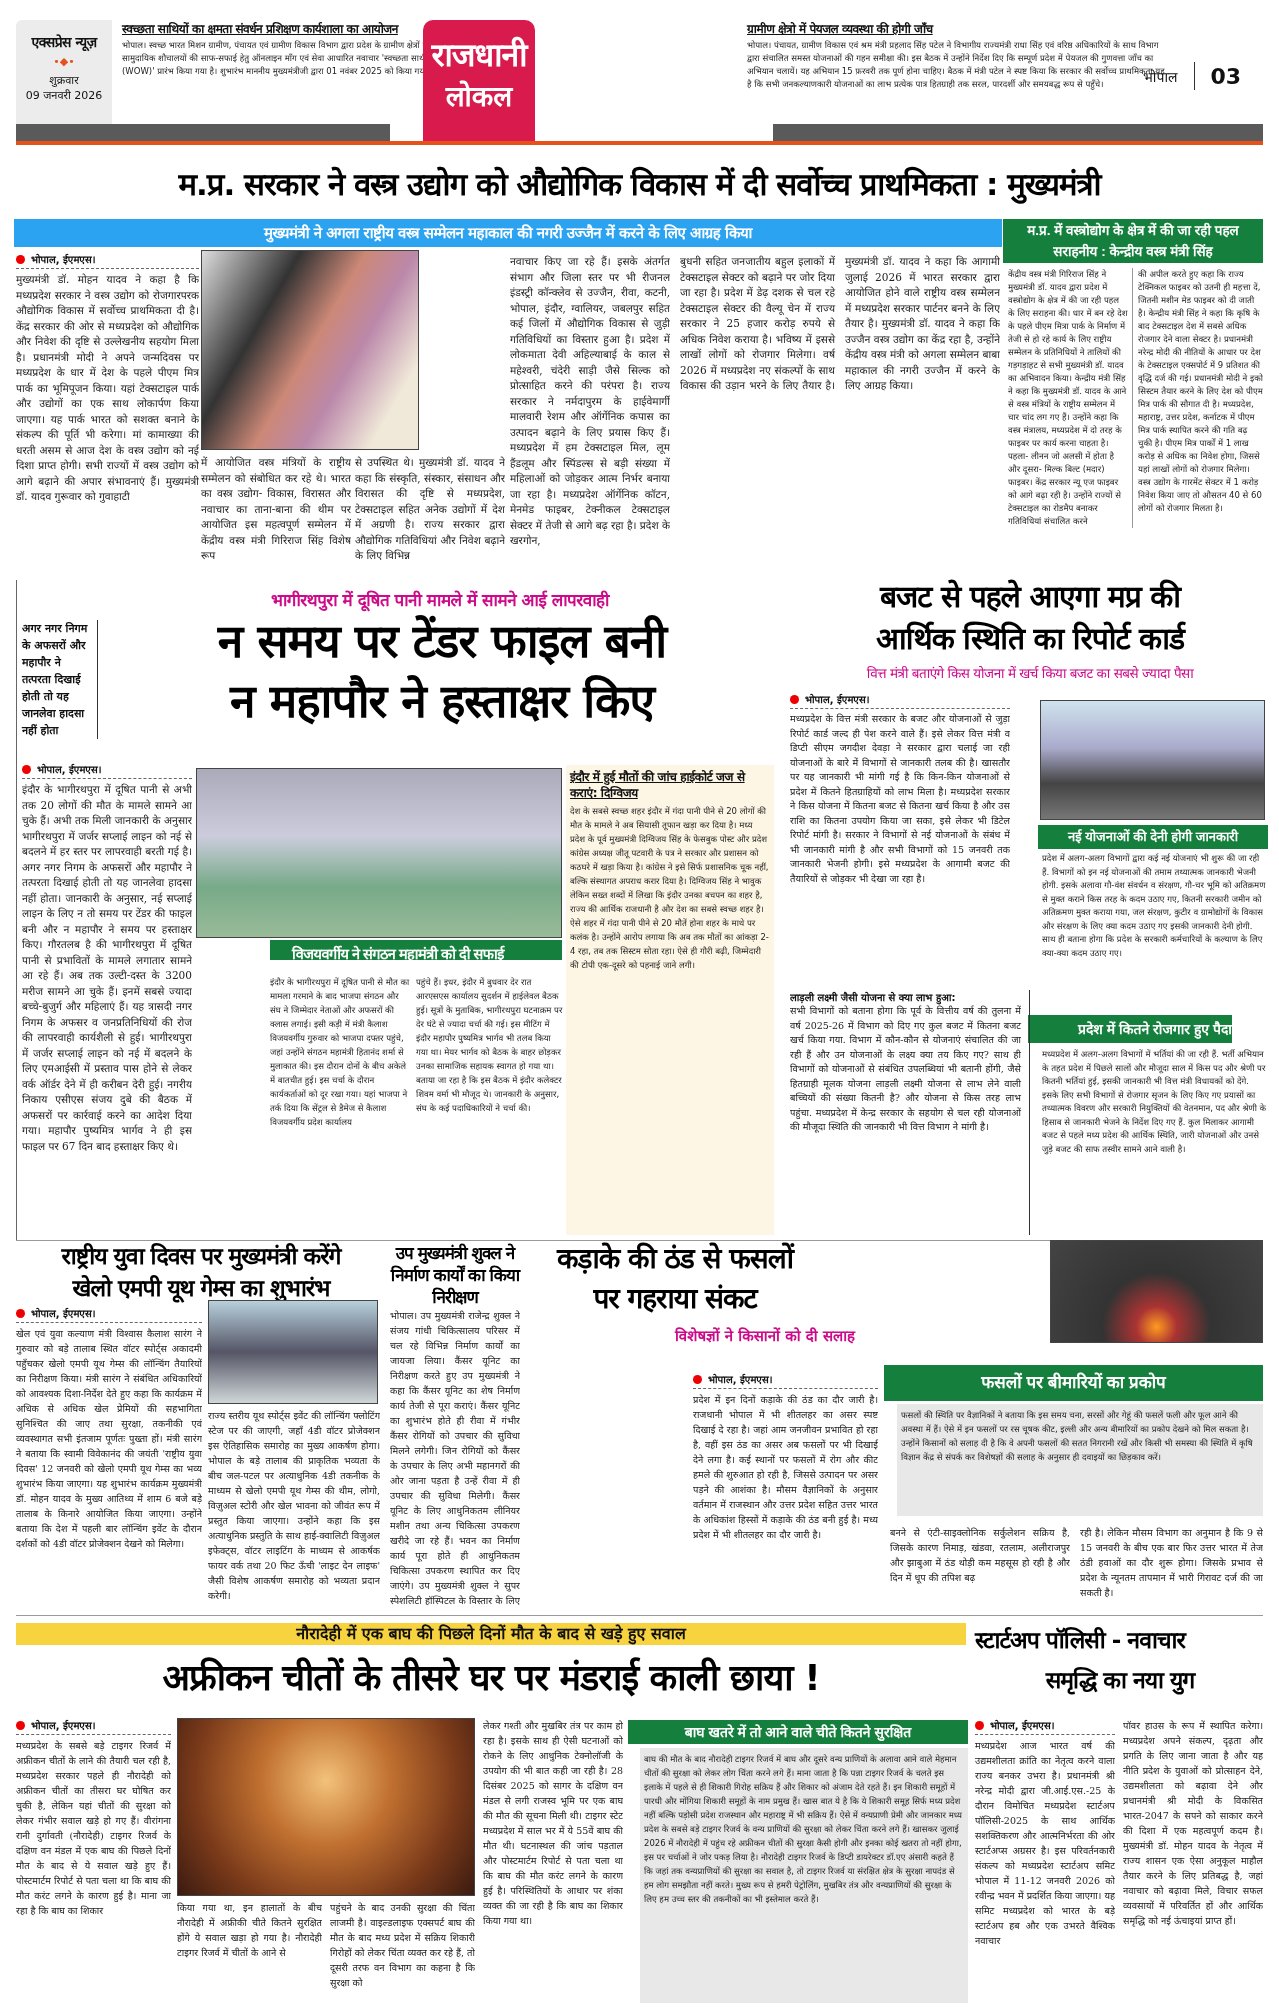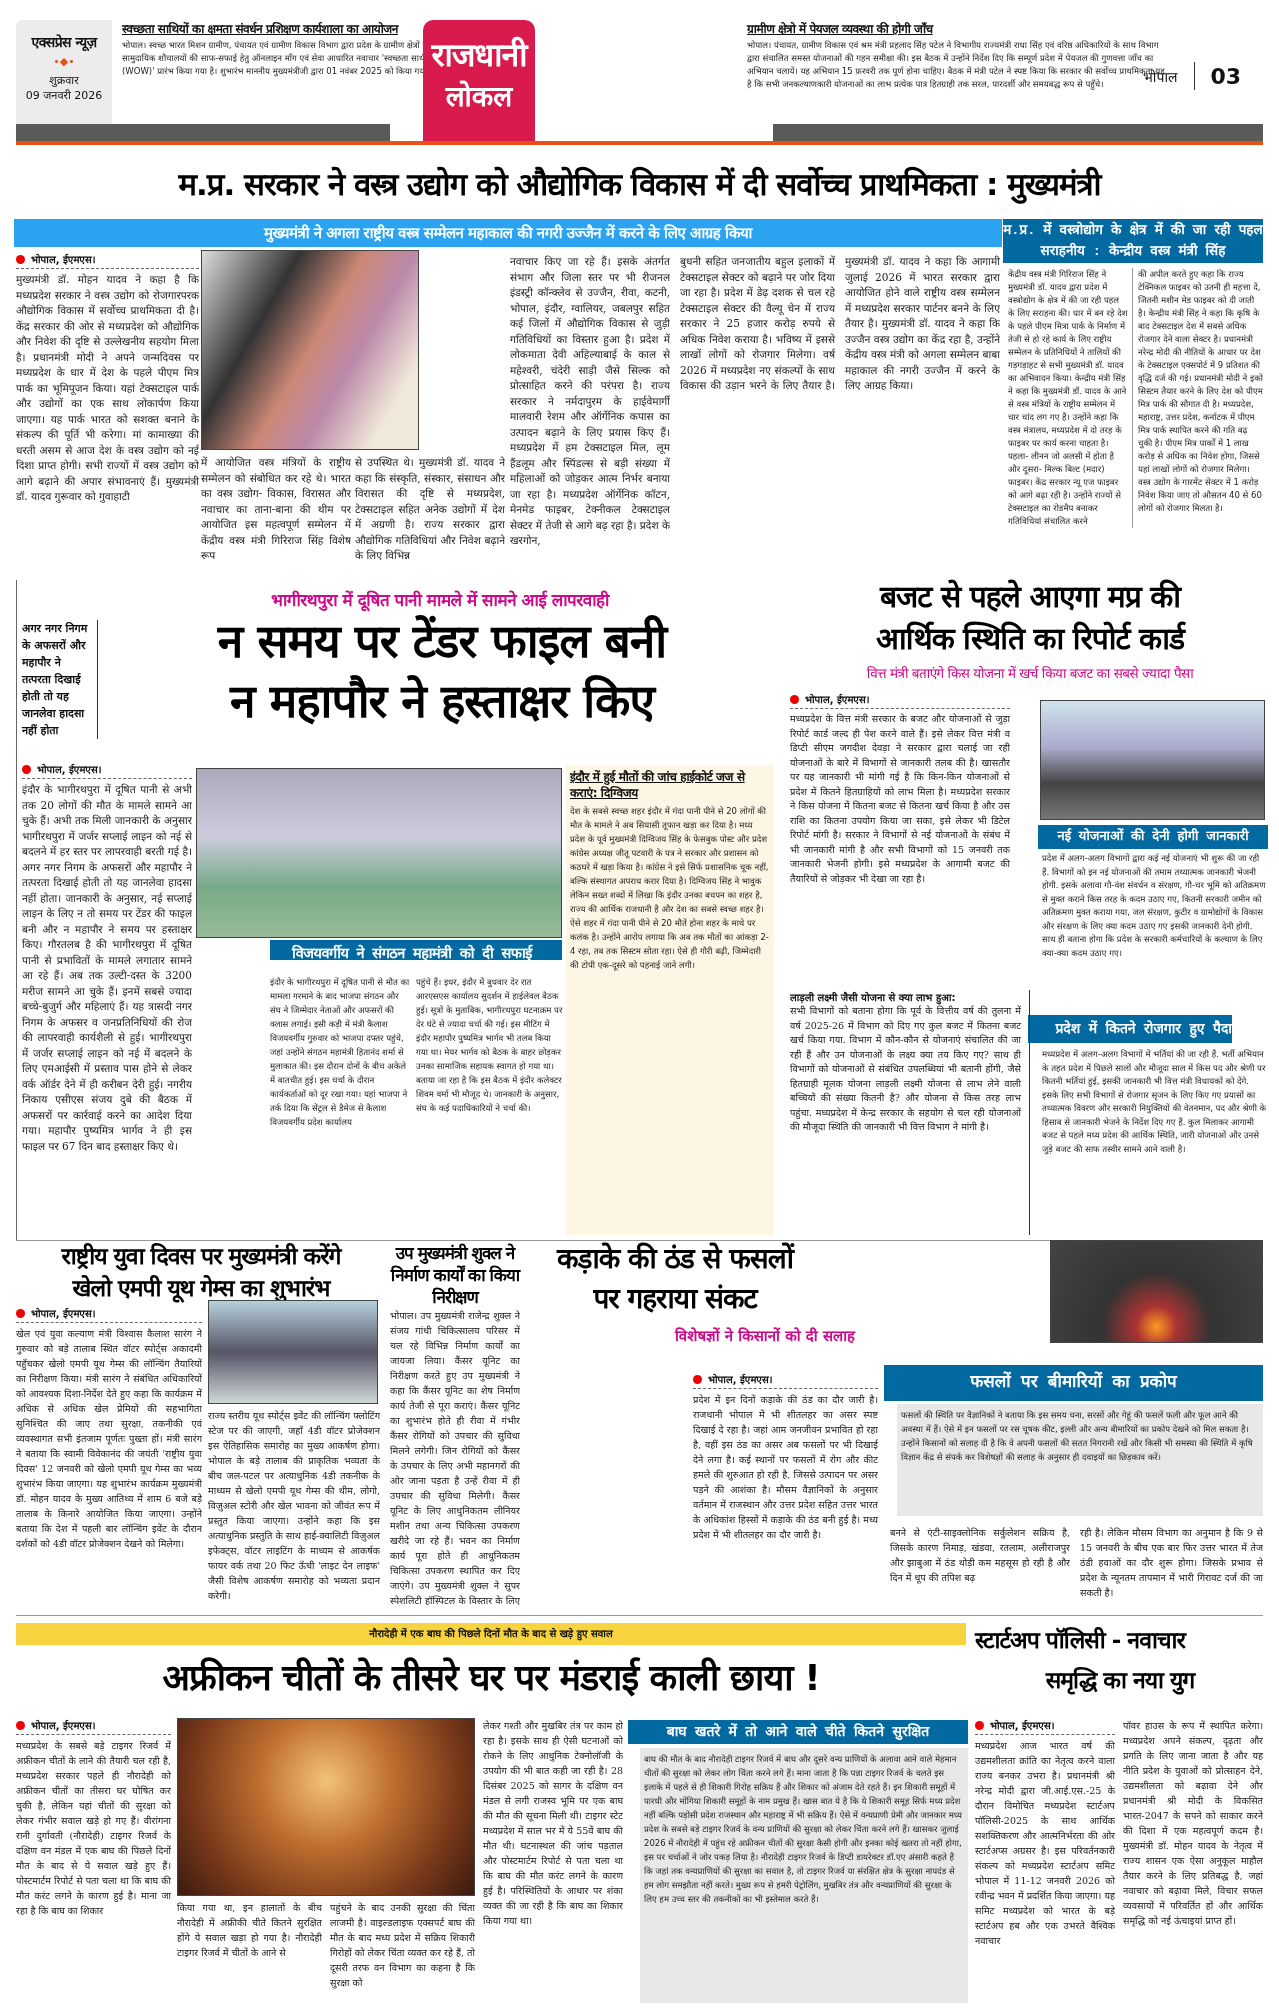--- a/index.html
+++ b/index.html
@@ -5,21 +5,21 @@
 *{box-sizing:border-box;margin:0;padding:0}
 body{width:1279px;height:2008px;background:#fff;font-family:"DejaVu Sans",sans-serif;color:#111;position:relative;overflow:hidden}
 .abs{position:absolute}
 .txt{font-size:10.5px;line-height:15.5px;text-align:justify;font-family:"DejaVu Serif",serif;color:#222}
 .small{font-size:9.5px;line-height:14px;font-family:"DejaVu Sans",sans-serif;color:#222}
 .dateline{font-size:10px;font-weight:bold;display:flex;align-items:center;gap:6px;border-bottom:1px dashed #666;padding-bottom:2px;margin-bottom:3px}
 .dot{width:9px;height:9px;border-radius:50%;background:#e00;display:inline-block}
 .photo{background:linear-gradient(135deg,#9aa 0%,#556 50%,#887 100%);border:1px solid #444}
 .hl{font-weight:bold;color:#000;font-family:"DejaVu Sans",sans-serif;letter-spacing:-1px}
 .col{position:absolute;overflow:hidden}
-.bar-pink{background:#0369a1;color:#fff;font-weight:bold;font-family:Liberation Mono, monospace}
+.bar-pink{background:#15803d;color:#fff;font-weight:bold;font-family:Liberation Sans, sans-serif}
 .bar-blue{background:#2ba3f0;color:#fff;font-weight:bold}
 </style>
 </head>
 <body>
 
 <div class="abs" style="left:16px;top:20px;width:96px;height:106px;background:#ececec;border-radius:6px 0 0 0;text-align:center;padding-top:12px">
   <div style="font-weight:bold;font-size:14px;letter-spacing:-.5px">एक्सप्रेस न्यूज़</div>
   <div style="color:#e8501a;font-size:11px;margin:4px 0">•◆•</div>
   <div style="font-size:11px">शुक्रवार</div>
   <div style="font-size:11px">09 जनवरी 2026</div>
@@ -136,21 +136,21 @@
     </div>
   <div class="txt" style="font-size:9.5px;line-height:15px">प्रदेश में इन दिनों कड़ाके की ठंड का दौर जारी है। राजधानी भोपाल में भी शीतलहर का असर स्पष्ट दिखाई दे रहा है। जहां आम जनजीवन प्रभावित हो रहा है, वहीं इस ठंड का असर अब फसलों पर भी दिखाई देने लगा है। कई स्थानों पर फसलों में रोग और कीट हमले की शुरुआत हो रही है, जिससे उत्पादन पर असर पड़ने की आशंका है। मौसम वैज्ञानिकों के अनुसार वर्तमान में राजस्थान और उत्तर प्रदेश सहित उत्तर भारत के अधिकांश हिस्सों में कड़ाके की ठंड बनी हुई है। मध्य प्रदेश में भी शीतलहर का दौर जारी है।</div>
 </div>
 <div class="abs bar-pink" style="left:884px;top:1365px;width:379px;height:36px;line-height:36px;text-align:center;font-size:17px">फसलों पर बीमारियों का प्रकोप</div>
 <div class="col small" style="left:897px;top:1404px;width:366px;height:112px;background:#e8e8e8;padding:4px;font-size:8.5px;line-height:14px">फसलों की स्थिति पर वैज्ञानिकों ने बताया कि इस समय चना, सरसों और गेहूं की फसलें फली और फूल आने की अवस्था में हैं। ऐसे में इन फसलों पर रस चूषक कीट, इल्ली और अन्य बीमारियों का प्रकोप देखने को मिल सकता है। उन्होंने किसानों को सलाह दी है कि वे अपनी फसलों की सतत निगरानी रखें और किसी भी समस्या की स्थिति में कृषि विज्ञान केंद्र से संपर्क कर विशेषज्ञों की सलाह के अनुसार ही दवाइयों का छिड़काव करें।</div>
 <div class="col txt" style="left:890px;top:1525px;width:180px;height:85px;font-size:9.5px;line-height:15px">बनने से एंटी-साइक्लोनिक सर्कुलेशन सक्रिय है, जिसके कारण निमाड़, खंडवा, रतलाम, अलीराजपुर और झाबुआ में ठंड थोड़ी कम महसूस हो रही है और दिन में धूप की तपिश बढ़</div>
 <div class="col txt" style="left:1080px;top:1525px;width:183px;height:85px;font-size:9.5px;line-height:15px">रही है। लेकिन मौसम विभाग का अनुमान है कि 9 से 15 जनवरी के बीच एक बार फिर उत्तर भारत में तेज ठंडी हवाओं का दौर शुरू होगा। जिसके प्रभाव से प्रदेश के न्यूनतम तापमान में भारी गिरावट दर्ज की जा सकती है।</div>
 
 <div class="abs" style="left:16px;top:1615px;width:1247px;height:1px;background:#999"></div>
 
-<div class="abs" style="left:16px;top:1623px;width:950px;height:22px;line-height:22px;background:#f7d33f;text-align:center;font-weight:bold;font-size:10px">नौरादेही में एक बाघ की पिछले दिनों मौत के बाद से खड़े हुए सवाल</div>
+<div class="abs" style="left:16px;top:1623px;width:950px;height:22px;line-height:22px;background:#f7d33f;text-align:center;font-weight:bold;font-size:16px">नौरादेही में एक बाघ की पिछले दिनों मौत के बाद से खड़े हुए सवाल</div>
 <div class="abs hl" style="left:16px;top:1650px;width:950px;text-align:center;font-size:36px;line-height:56px">अफ्रीकन चीतों के तीसरे घर पर मंडराई काली छाया !</div>
 <div class="col" style="left:16px;top:1718px;width:155px;height:285px">
   <div class="dateline">
       <span class="dot"></span>
       <span>भोपाल, ईएमएस।</span>
     </div>
   <div class="txt" style="font-size:9.5px;line-height:15px">मध्यप्रदेश के सबसे बड़े टाइगर रिजर्व में अफ्रीकन चीतों के लाने की तैयारी चल रही है, मध्यप्रदेश सरकार पहले ही नौरादेही को अफ्रीकन चीतों का तीसरा घर घोषित कर चुकी है, लेकिन यहां चीतों की सुरक्षा को लेकर गंभीर सवाल खड़े हो गए हैं। वीरांगना रानी दुर्गावती (नौरादेही) टाइगर रिजर्व के दक्षिण वन मंडल में एक बाघ की पिछले दिनों मौत के बाद से ये सवाल खड़े हुए हैं। पोस्टमार्टम रिपोर्ट से पता चला था कि बाघ की मौत करंट लगने के कारण हुई है। माना जा रहा है कि बाघ का शिकार</div>
 </div>
 <div class="abs photo" style="left:177px;top:1718px;width:298px;height:178px;background:radial-gradient(circle at 50% 35%,#f3c27a 0%,#c07030 35%,#7a3a1a 70%,#3a1a10 100%)"></div>
 <div class="col txt" style="left:177px;top:1900px;width:145px;height:103px;font-size:9.5px;line-height:15px">किया गया था, इन हालातों के बीच नौरादेही में अफ्रीकी चीते कितने सुरक्षित होंगे ये सवाल खड़ा हो गया है। नौरादेही टाइगर रिजर्व में चीतों के आने से</div>

